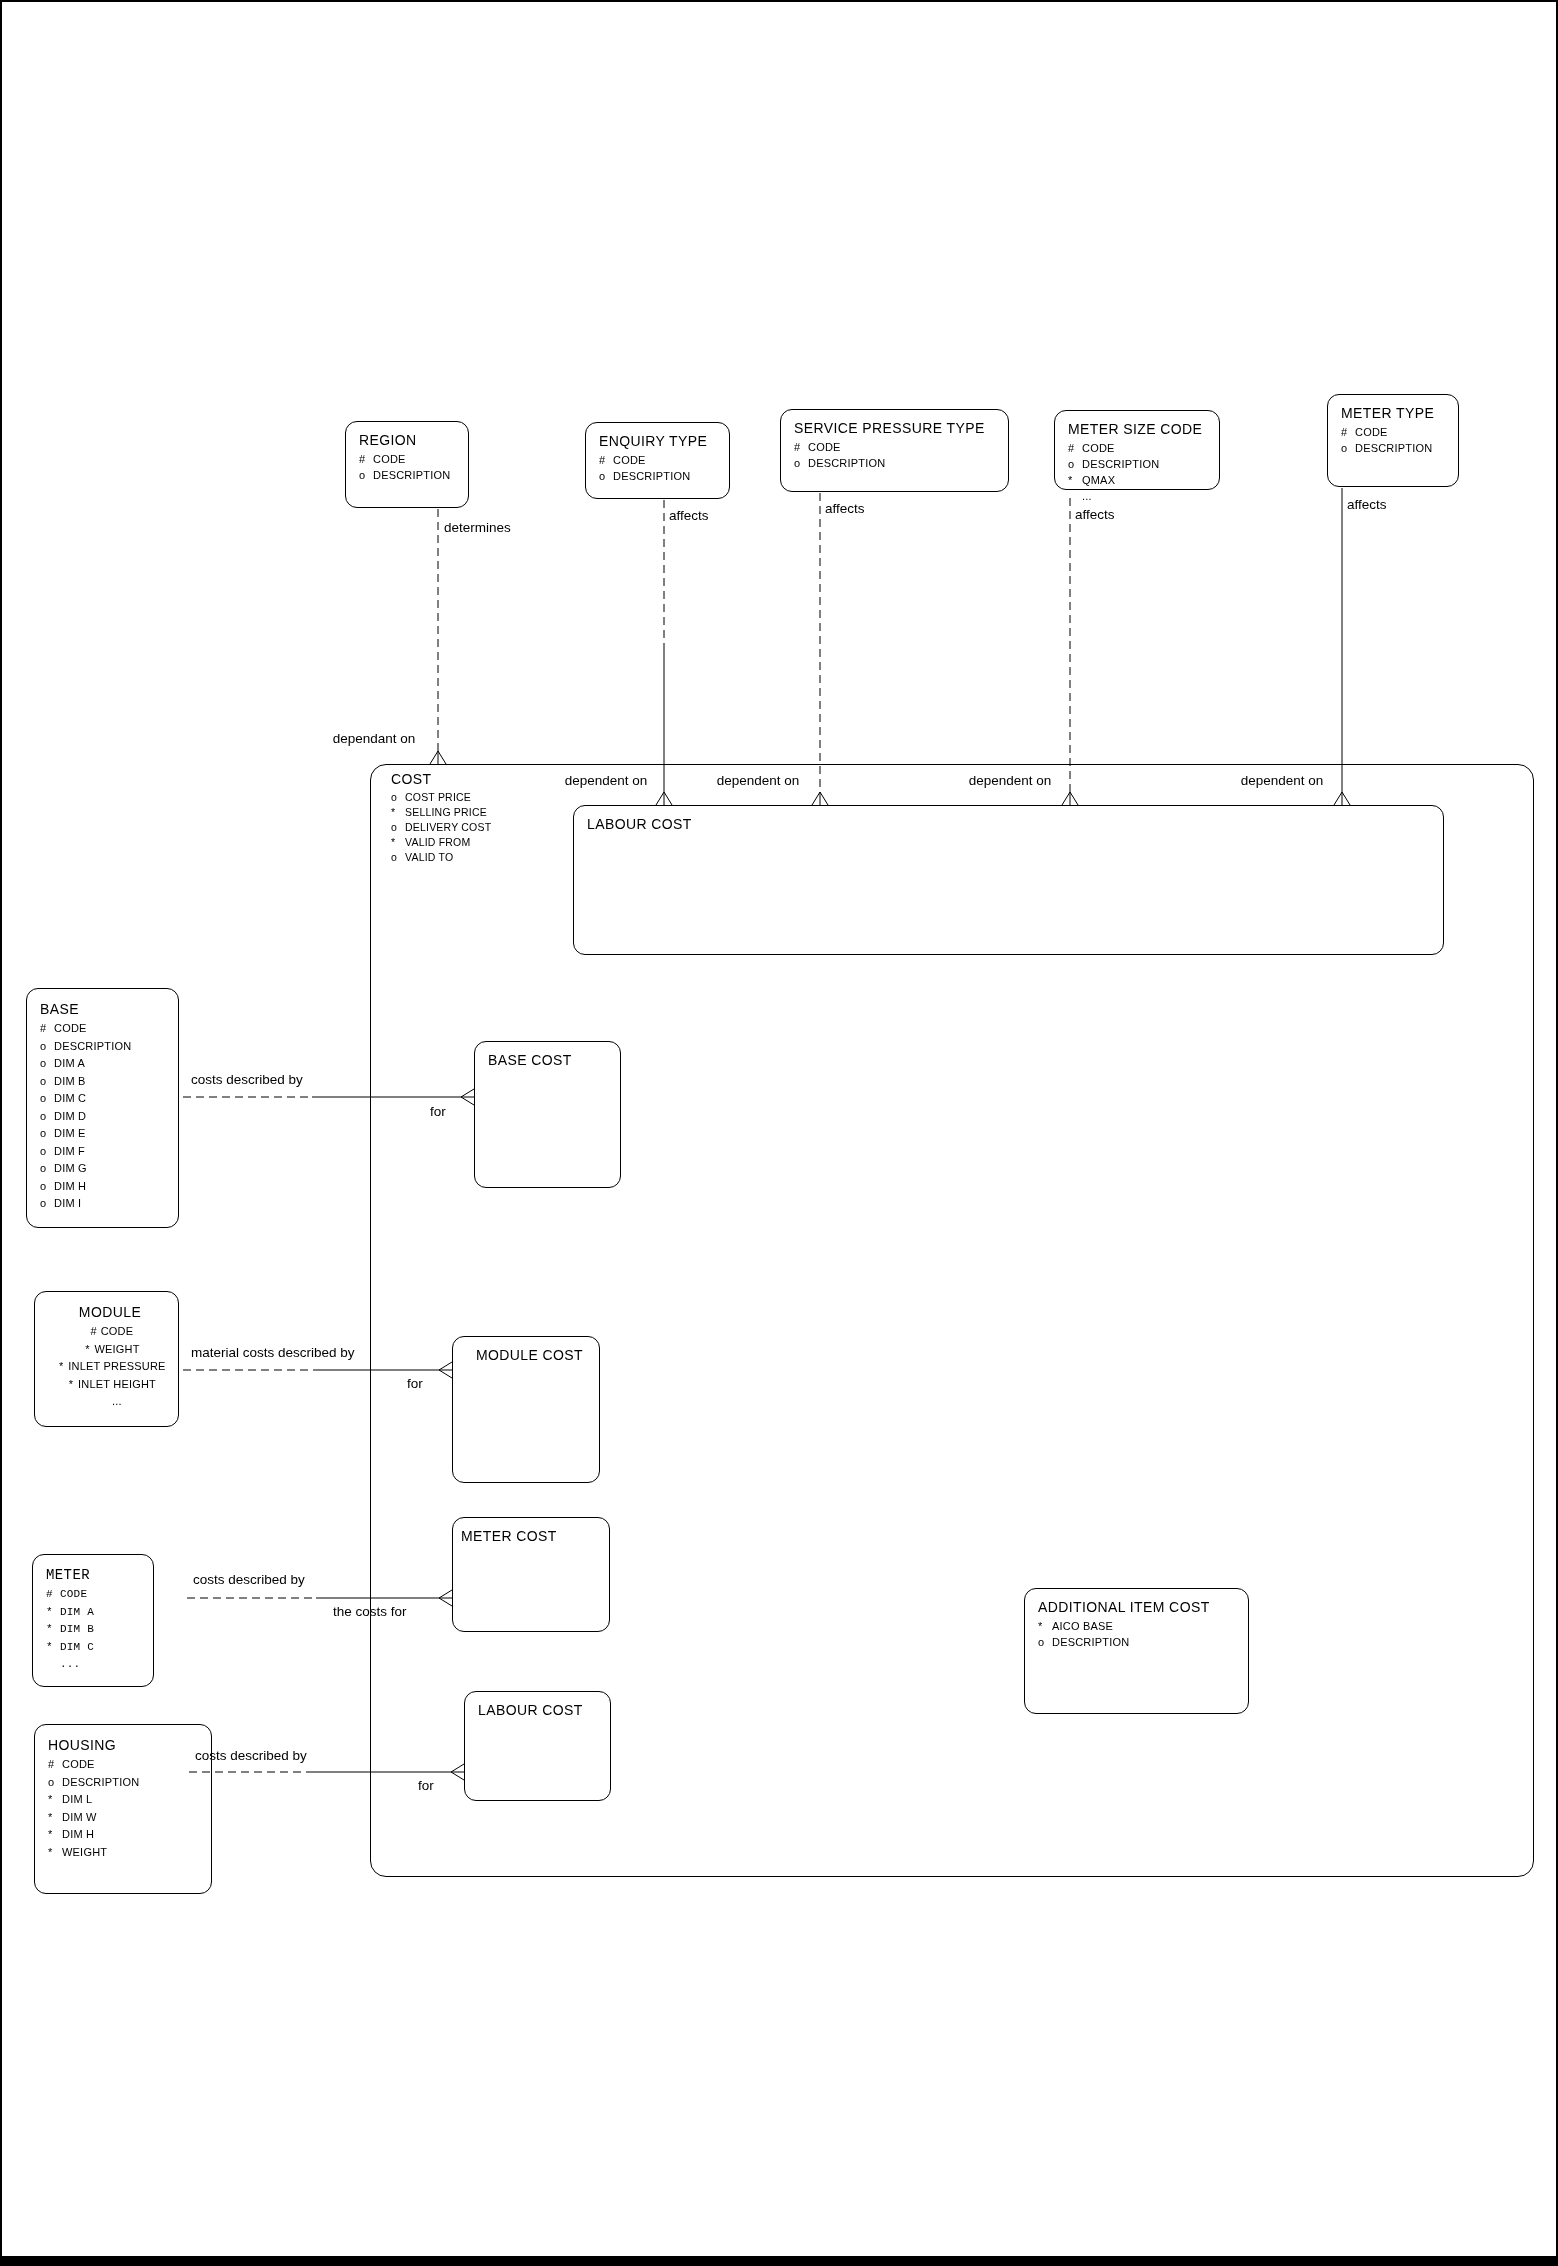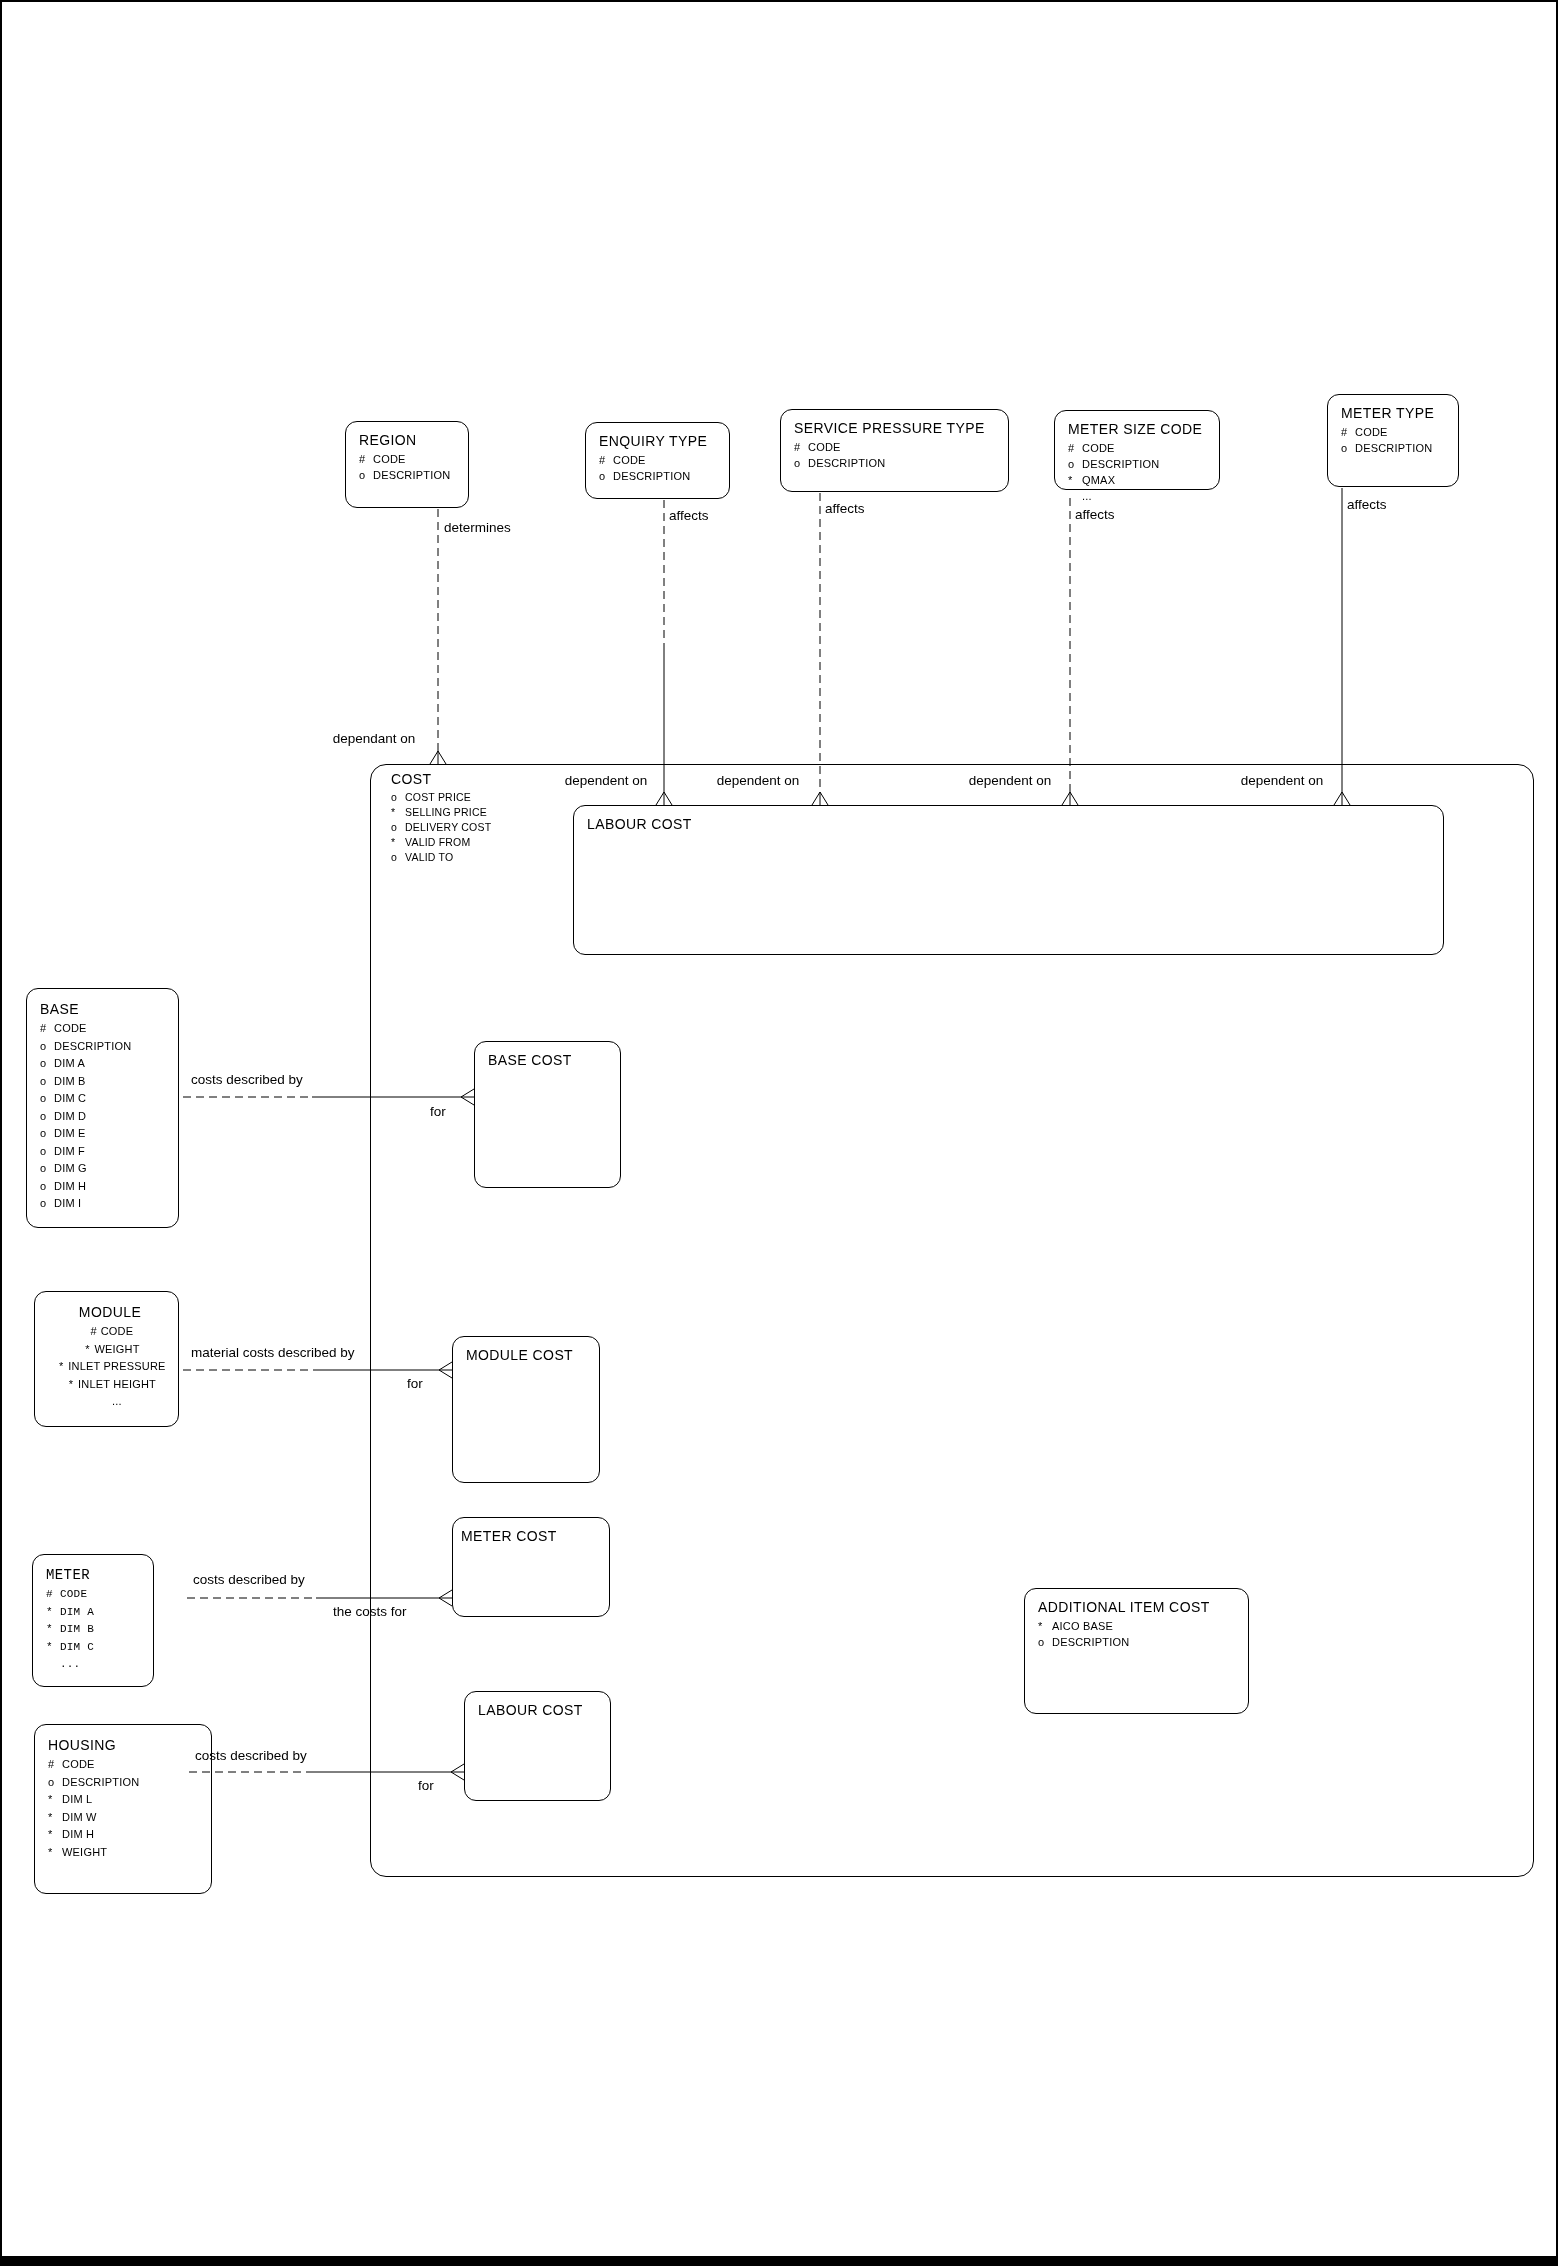--- a/index.html
+++ b/index.html
@@ -83,25 +83,25 @@
   </div>
 
   <div class="entity" style="left:571px;top:803px;width:871px;height:150px;">
     <div class="title">LABOUR COST</div>
   </div>
 
   <div class="entity" style="left:472px;top:1039px;width:147px;height:147px;">
     <div class="title">BASE COST</div>
   </div>
 
-  <div class="entity" style="left:450px;top:1334px;width:148px;height:147px;">
+  <div class="entity" style="left:450px;top:1334px;width:148px;height:147px;text-align:center;">
     <div class="title">MODULE COST</div>
   </div>
 
-  <div class="entity" style="left:450px;top:1515px;width:158px;height:100px;padding-left:8px;">
+  <div class="entity" style="left:450px;top:1515px;width:158px;height:115px;padding-left:8px;">
     <div class="title">METER COST</div>
   </div>
 
   <div class="entity" style="left:462px;top:1689px;width:147px;height:110px;">
     <div class="title">LABOUR COST</div>
   </div>
 
   <div class="entity" style="left:1022px;top:1586px;width:225px;height:126px;">
     <div class="title">ADDITIONAL ITEM COST</div>
     <div class="attrs">

